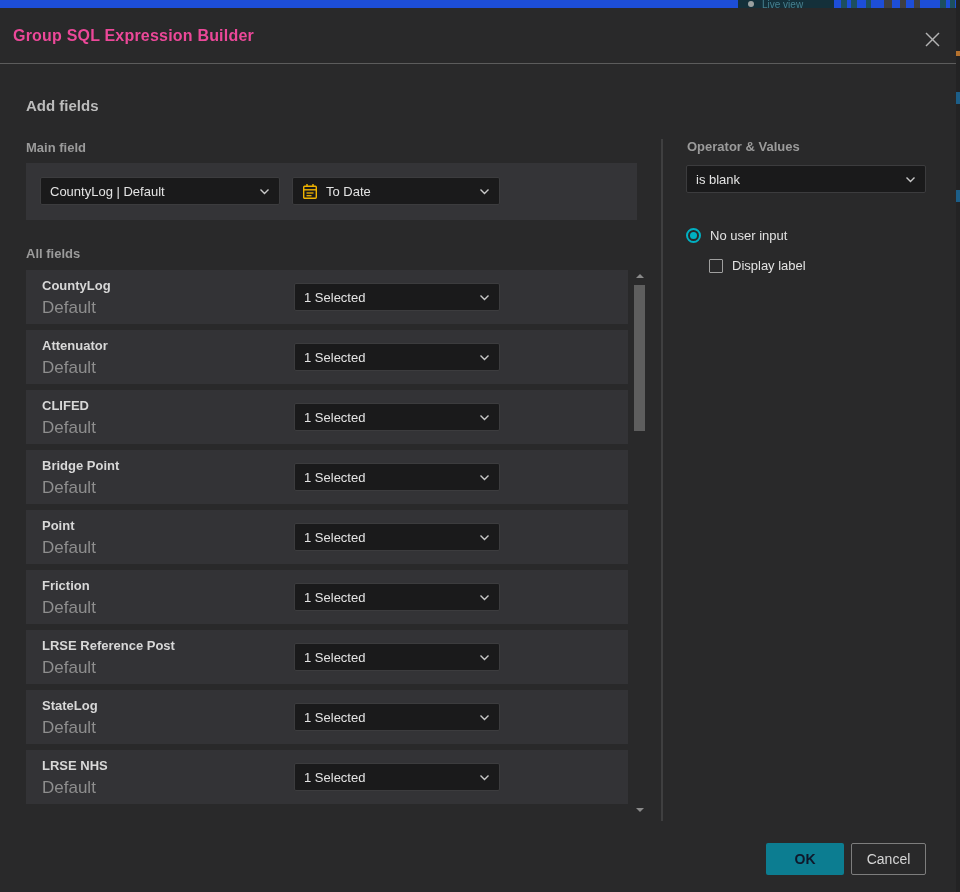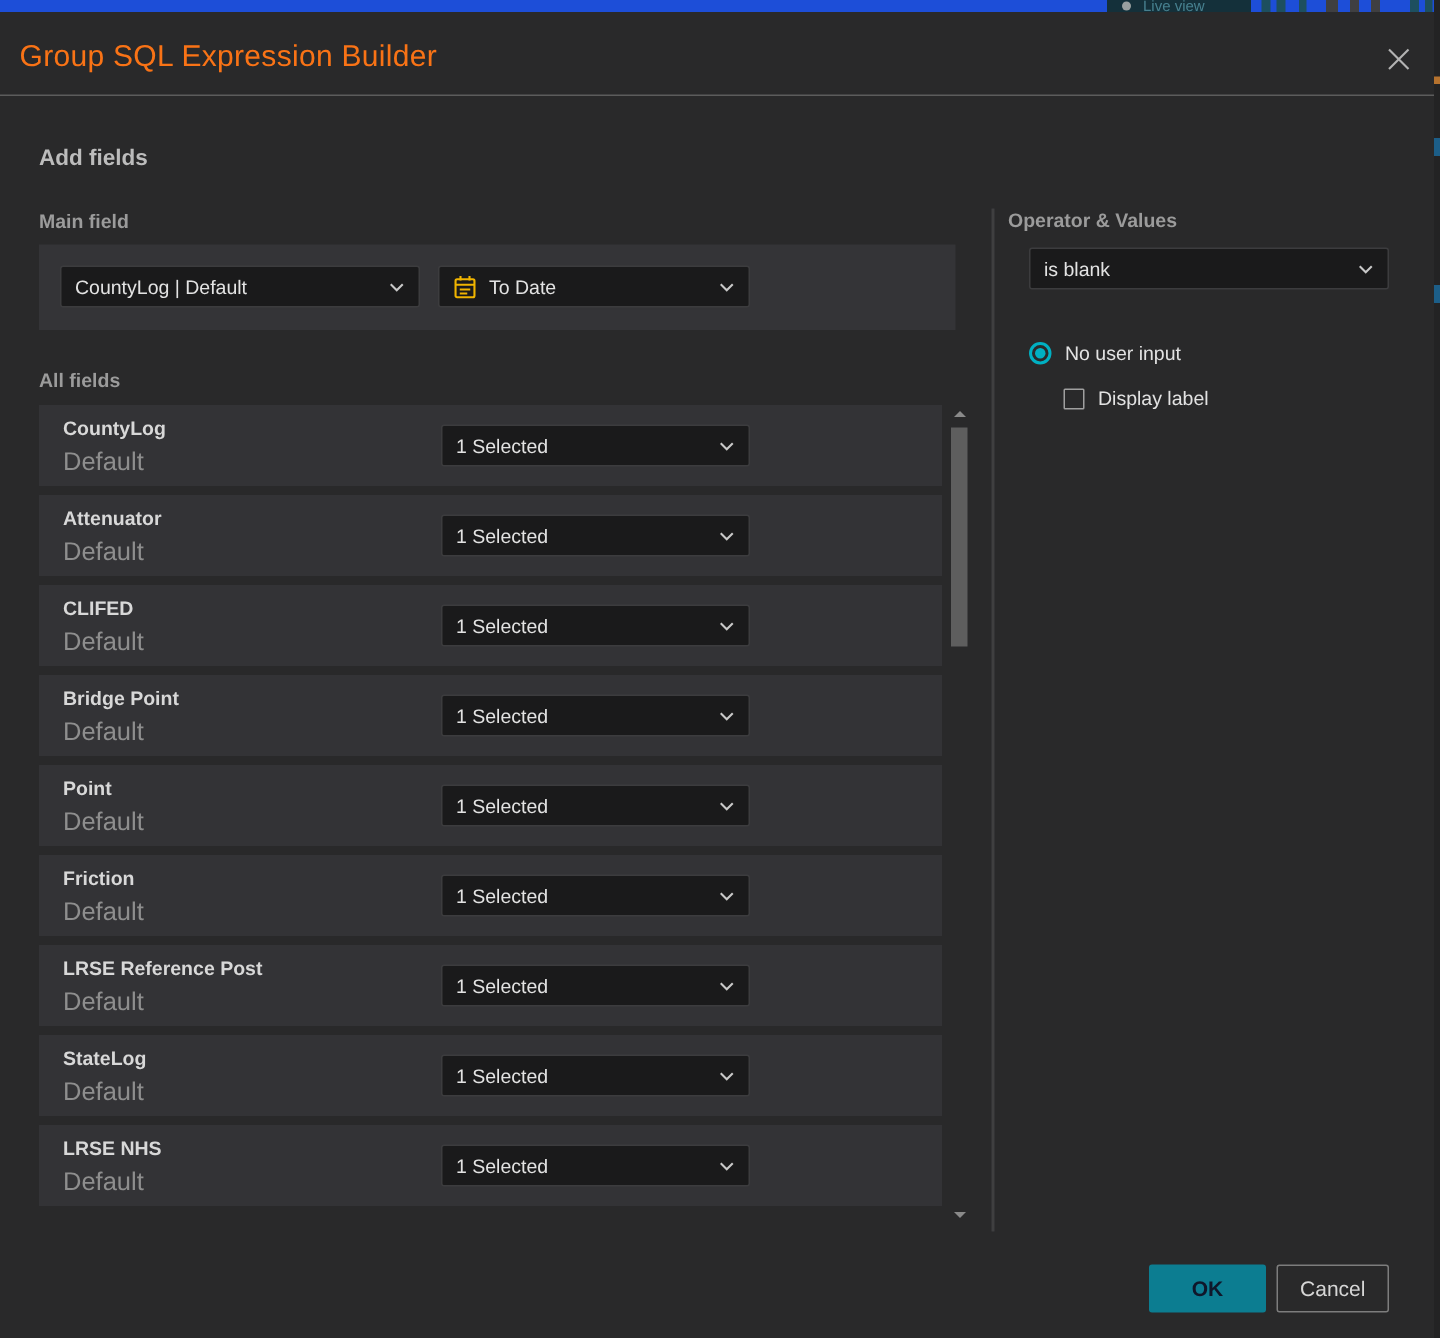--- a/index.html
+++ b/index.html
@@ -9,21 +9,21 @@
 
   
   .top-strip { position:absolute; left:0; top:0; width:960px; height:8px; background:#1d4ed8; overflow:hidden; }
   .live-pill { position:absolute; left:738px; top:0; width:96px; height:8px; background:#14303a; overflow:hidden; }
   .live-knob { position:absolute; left:10px; top:1px; width:6px; height:6px; border-radius:50%; background:#9aa0a0; }
   .live-text { position:absolute; left:24px; top:-1px; font-size:10px; color:#47808f; white-space:nowrap; }
   .bgbar { position:absolute; top:0; height:8px; }
 
   
   .dialog { position:absolute; left:0; top:8px; width:960px; height:884px; background:#29292a; }
-  .dialog-title { position:absolute; left:13px; top:19px; font-size:20px; font-weight:400; letter-spacing:.2px; color:#f97316; }
+  .dialog-title { position:absolute; left:13px; top:19px; font-size:16px; font-weight:700; letter-spacing:.2px; color:#ec4899; }
   .close-btn { position:absolute; left:920px; top:20px; width:24px; height:22px; display:flex; align-items:center; justify-content:center; cursor:pointer; }
   .title-sep { position:absolute; left:0; top:55px; width:960px; height:1px; background:#5c5c5c; }
 
   .h-add { position:absolute; left:26px; top:89px; font-size:15px; font-weight:700; color:#bcbcbc; }
   .sec-label { position:absolute; font-size:13px; font-weight:700; color:#9b9b9b; }
 
   
   .main-box { position:absolute; left:26px; top:155px; width:611px; height:57px; background:#343437; }
 
   .dropdown { position:absolute; height:28px; background:#1a1a1b; border:1px solid #3c3c3e; border-radius:2px;
@@ -233,21 +233,21 @@
     </div>
 
     <div class="scrollbar">
       <div class="sb-arrow-up"></div>
       <div class="sb-thumb"></div>
       <div class="sb-arrow-down"></div>
     </div>
 
     <div class="v-divider"></div>
 
-    <div class="sec-label" style="left:672px; top:131px;">Operator &amp; Values</div>
+    <div class="sec-label" style="left:687px; top:131px;">Operator &amp; Values</div>
     <div class="dropdown op-dd">
       <span class="dd-value">is blank</span>
       <svg class="chev" width="11" height="7" viewBox="0 0 11 7">
         <polyline points="1.5,1.5 5.5,5.5 9.5,1.5" fill="none" stroke="#c9c9c9" stroke-width="1.4"></polyline>
       </svg>
     </div>
 
     <div class="radio-row">
       <span class="radio-outer">
           <span class="radio-dot"></span>

